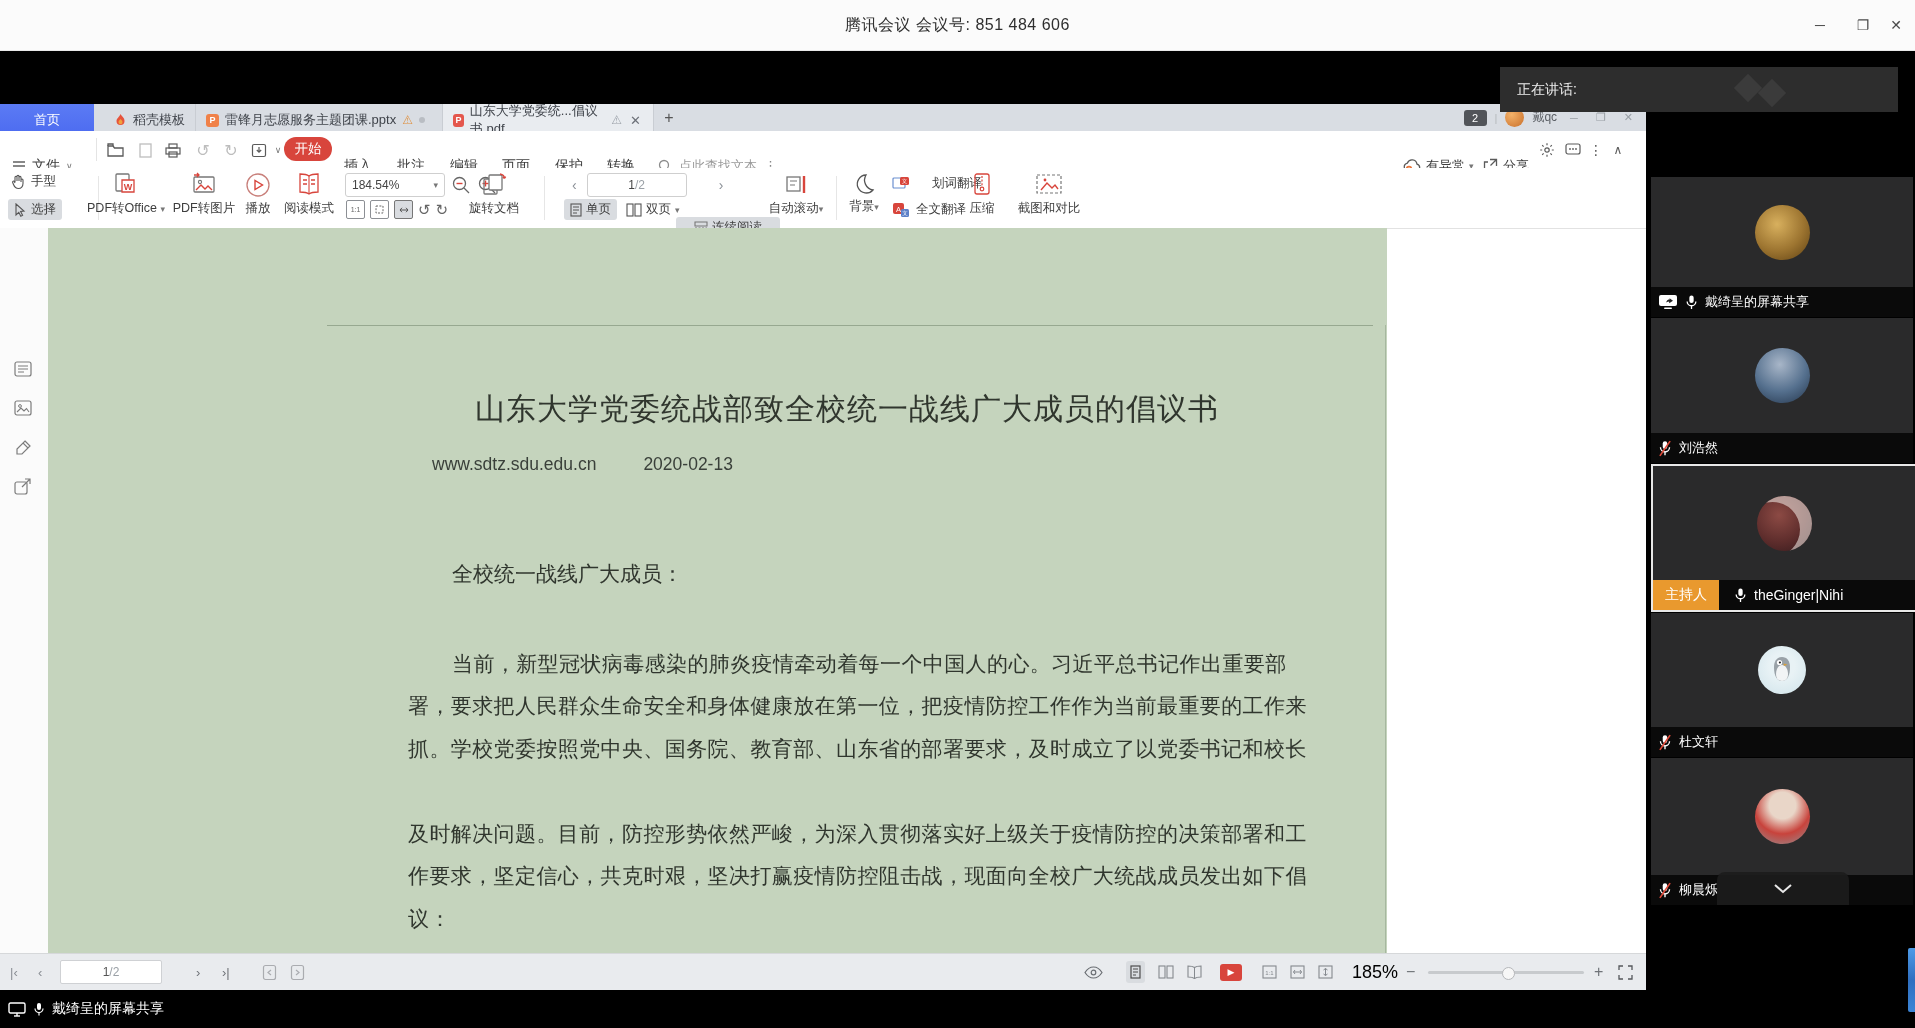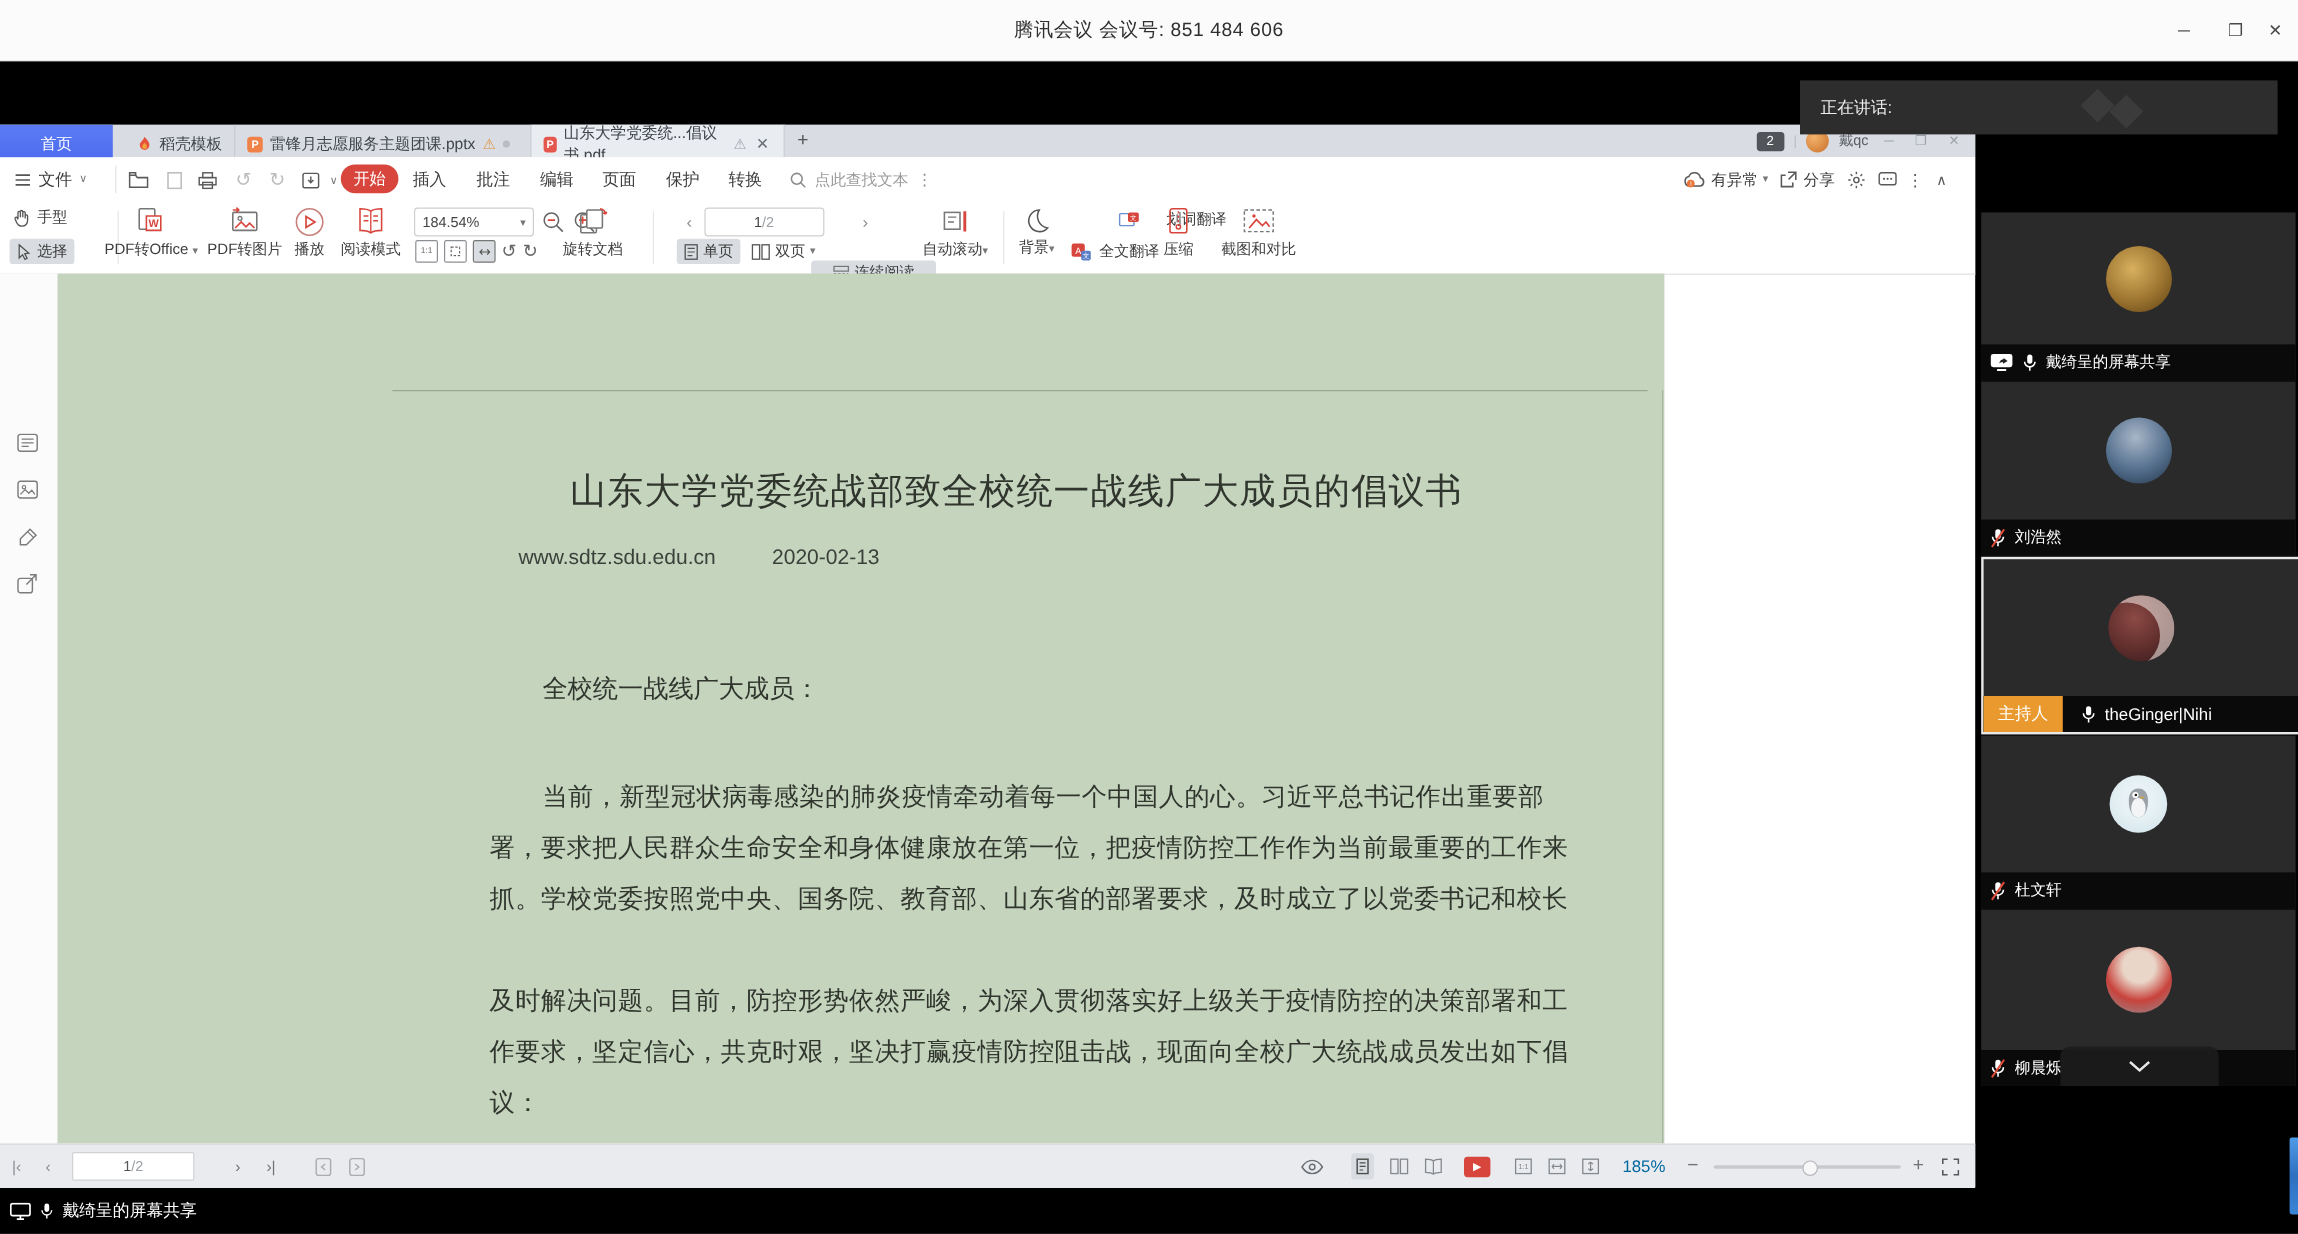--- a/index.html
+++ b/index.html
@@ -29,21 +29,21 @@
   #newtab{display:flex;align-items:center;justify-content:center;width:30px;font-size:16px;color:#555;}
   #acct{position:absolute;right:0;top:0;height:27px;display:flex;align-items:center;gap:8px;padding-right:8px;}
   #acct .badge2{width:23px;height:16px;background:#515459;border-radius:3px;color:#fff;font-size:11px;display:flex;align-items:center;justify-content:center;}
   #acct .sep{color:#b6b9be;font-size:11px;}
   #acct .av{width:19px;height:19px;border-radius:50%;background:radial-gradient(circle at 35% 35%,#f3b26a,#c96f2a);}
   #acct .nm{font-size:12px;color:#5a5e64;}
   #acct .fwc{color:#9aa0a6;font-size:11px;letter-spacing:0;padding:0 5px;}
 
   
   #menubar{position:absolute;left:0;top:27px;width:1646px;height:37px;background:#fff;}
-  .mitem{position:absolute;top:0;height:37px;display:flex;align-items:center;font-size:14px;color:#3d3d3d;}
+  .mitem{position:absolute;top:16px;height:37px;display:flex;align-items:center;font-size:14px;color:#3d3d3d;}
   .pill{background:#d8453c;color:#fff !important;border-radius:13px;justify-content:center;}
   .qicon{position:absolute;top:8px;width:22px;height:22px;display:flex;align-items:center;justify-content:center;color:#5a5a5a;}
   .qicon.dis{color:#bdbdbd;}
   .vline{position:absolute;top:7px;width:1px;height:23px;background:#e4e4e4;}
 
   
   #ribbon{position:absolute;left:0;top:64px;width:1646px;height:60px;background:#fff;border-bottom:1px solid #e2e2e2;}
   .rb-big{position:absolute;display:flex;flex-direction:column;align-items:center;gap:2px;font-size:12.5px;color:#3d3d3d;}
   .rb-lab{white-space:nowrap;}
   .rb-row{position:absolute;display:flex;align-items:center;gap:4px;font-size:12.5px;color:#3d3d3d;}
@@ -393,21 +393,21 @@
       </div>
       <div class="rdiv" style="left:836px;"></div>
 
       <div class="rb-big" style="left:842px;top:4px;width:44px;">
         <svg width="24" height="24" viewBox="0 0 24 24">
             <path d="M14 3a9 9 0 1 0 7 15A10 10 0 0 1 14 3z" fill="none" stroke="#555" stroke-width="1.3"></path>
           </svg>
         <span class="rb-lab"><span>背景</span><span class="caret">▾</span></span>
       </div>
 
-      <div class="rb-row" style="left:892px;top:7px;gap:22px;margin-left:40px;">
+      <div class="rb-row" style="left:892px;top:7px;gap:22px;">
         <svg width="18" height="16" viewBox="0 0 18 16">
             <rect x="1" y="2" width="12" height="10" rx="1" fill="none" stroke="#6b8fd0" stroke-width="1.2"></rect>
             <rect x="8" y="1" width="9" height="8" rx="1.5" fill="#d8453c"></rect>
             <text x="12.5" y="7.3" font-size="5.5" fill="#fff" text-anchor="middle">文</text>
           </svg>
         <span>划词翻译</span>
       </div>
       <div class="rb-row" style="left:892px;top:33px;gap:6px;">
         <svg width="18" height="16" viewBox="0 0 18 16">
             <rect x="1" y="1" width="11" height="11" rx="2" fill="#d8453c"></rect>
@@ -543,21 +543,21 @@
             <rect x="1" y="1" width="13" height="12" fill="none" stroke="#85898e" stroke-width="1.1"></rect>
             <path d="M3.5 7h8M5 5 3.5 7 5 9M10 5l1.5 2L10 9" fill="none" stroke="#85898e" stroke-width="1"></path>
           </svg>
       </div>
       <div class="sitem" style="left:1318px;">
         <svg width="15" height="14" viewBox="0 0 15 14">
             <rect x="1" y="1" width="13" height="12" fill="none" stroke="#85898e" stroke-width="1.1"></rect>
             <path d="M7.5 3.5v7M5.5 5 7.5 3.5 9.5 5M5.5 9l2 1.5 2-1.5" fill="none" stroke="#85898e" stroke-width="1"></path>
           </svg>
       </div>
-      <div class="sitem" style="left:1352px;color:#0369a1;font-size:14px;">185%</div>
+      <div class="sitem" style="left:1352px;color:#000000;font-size:18px;">185%</div>
       <div class="sitem" style="left:1406px;font-size:16px;color:#6f7378;">−</div>
       <div class="sitem" style="left:1428px;">
         <div class="track">
             <div class="knob"></div>
           </div>
       </div>
       <div class="sitem" style="left:1594px;font-size:16px;color:#6f7378;">+</div>
       <div class="sitem" style="left:1618px;">
         <svg width="15" height="15" viewBox="0 0 15 15">
             <path d="M1 5V1h4M10 1h4v4M14 10v4h-4M5 14H1v-4" fill="none" stroke="#55585c" stroke-width="1.3"></path>

